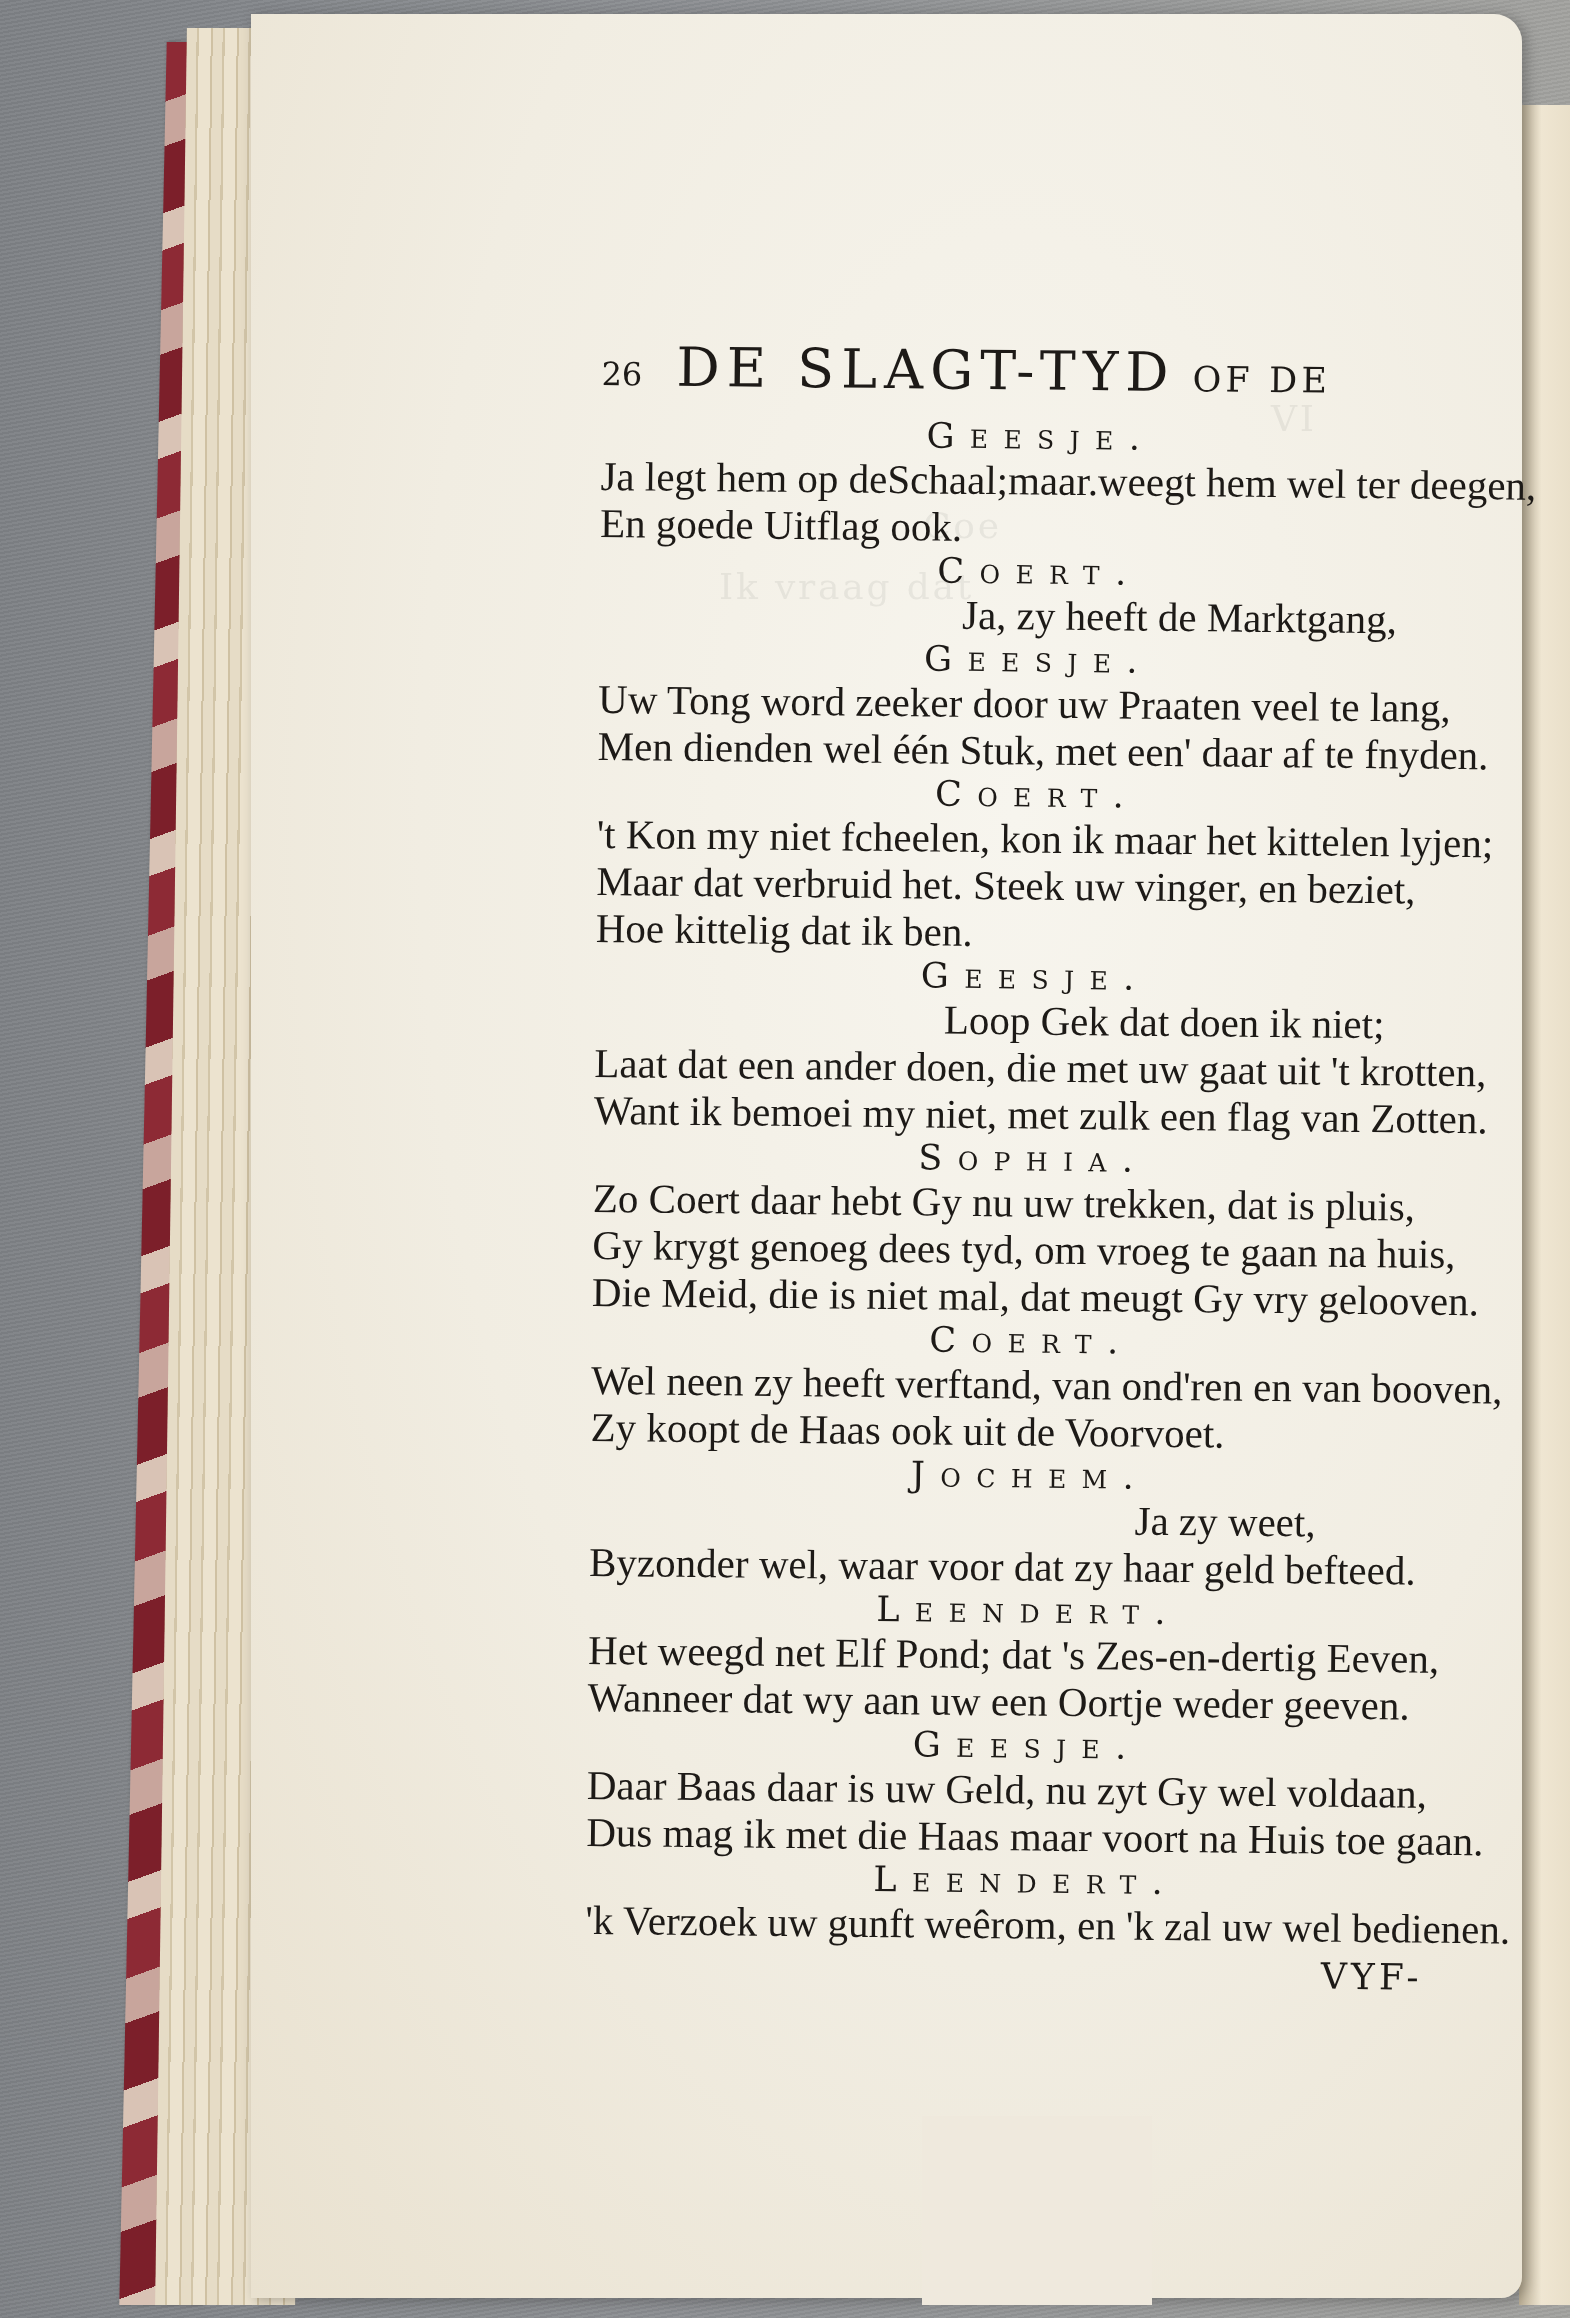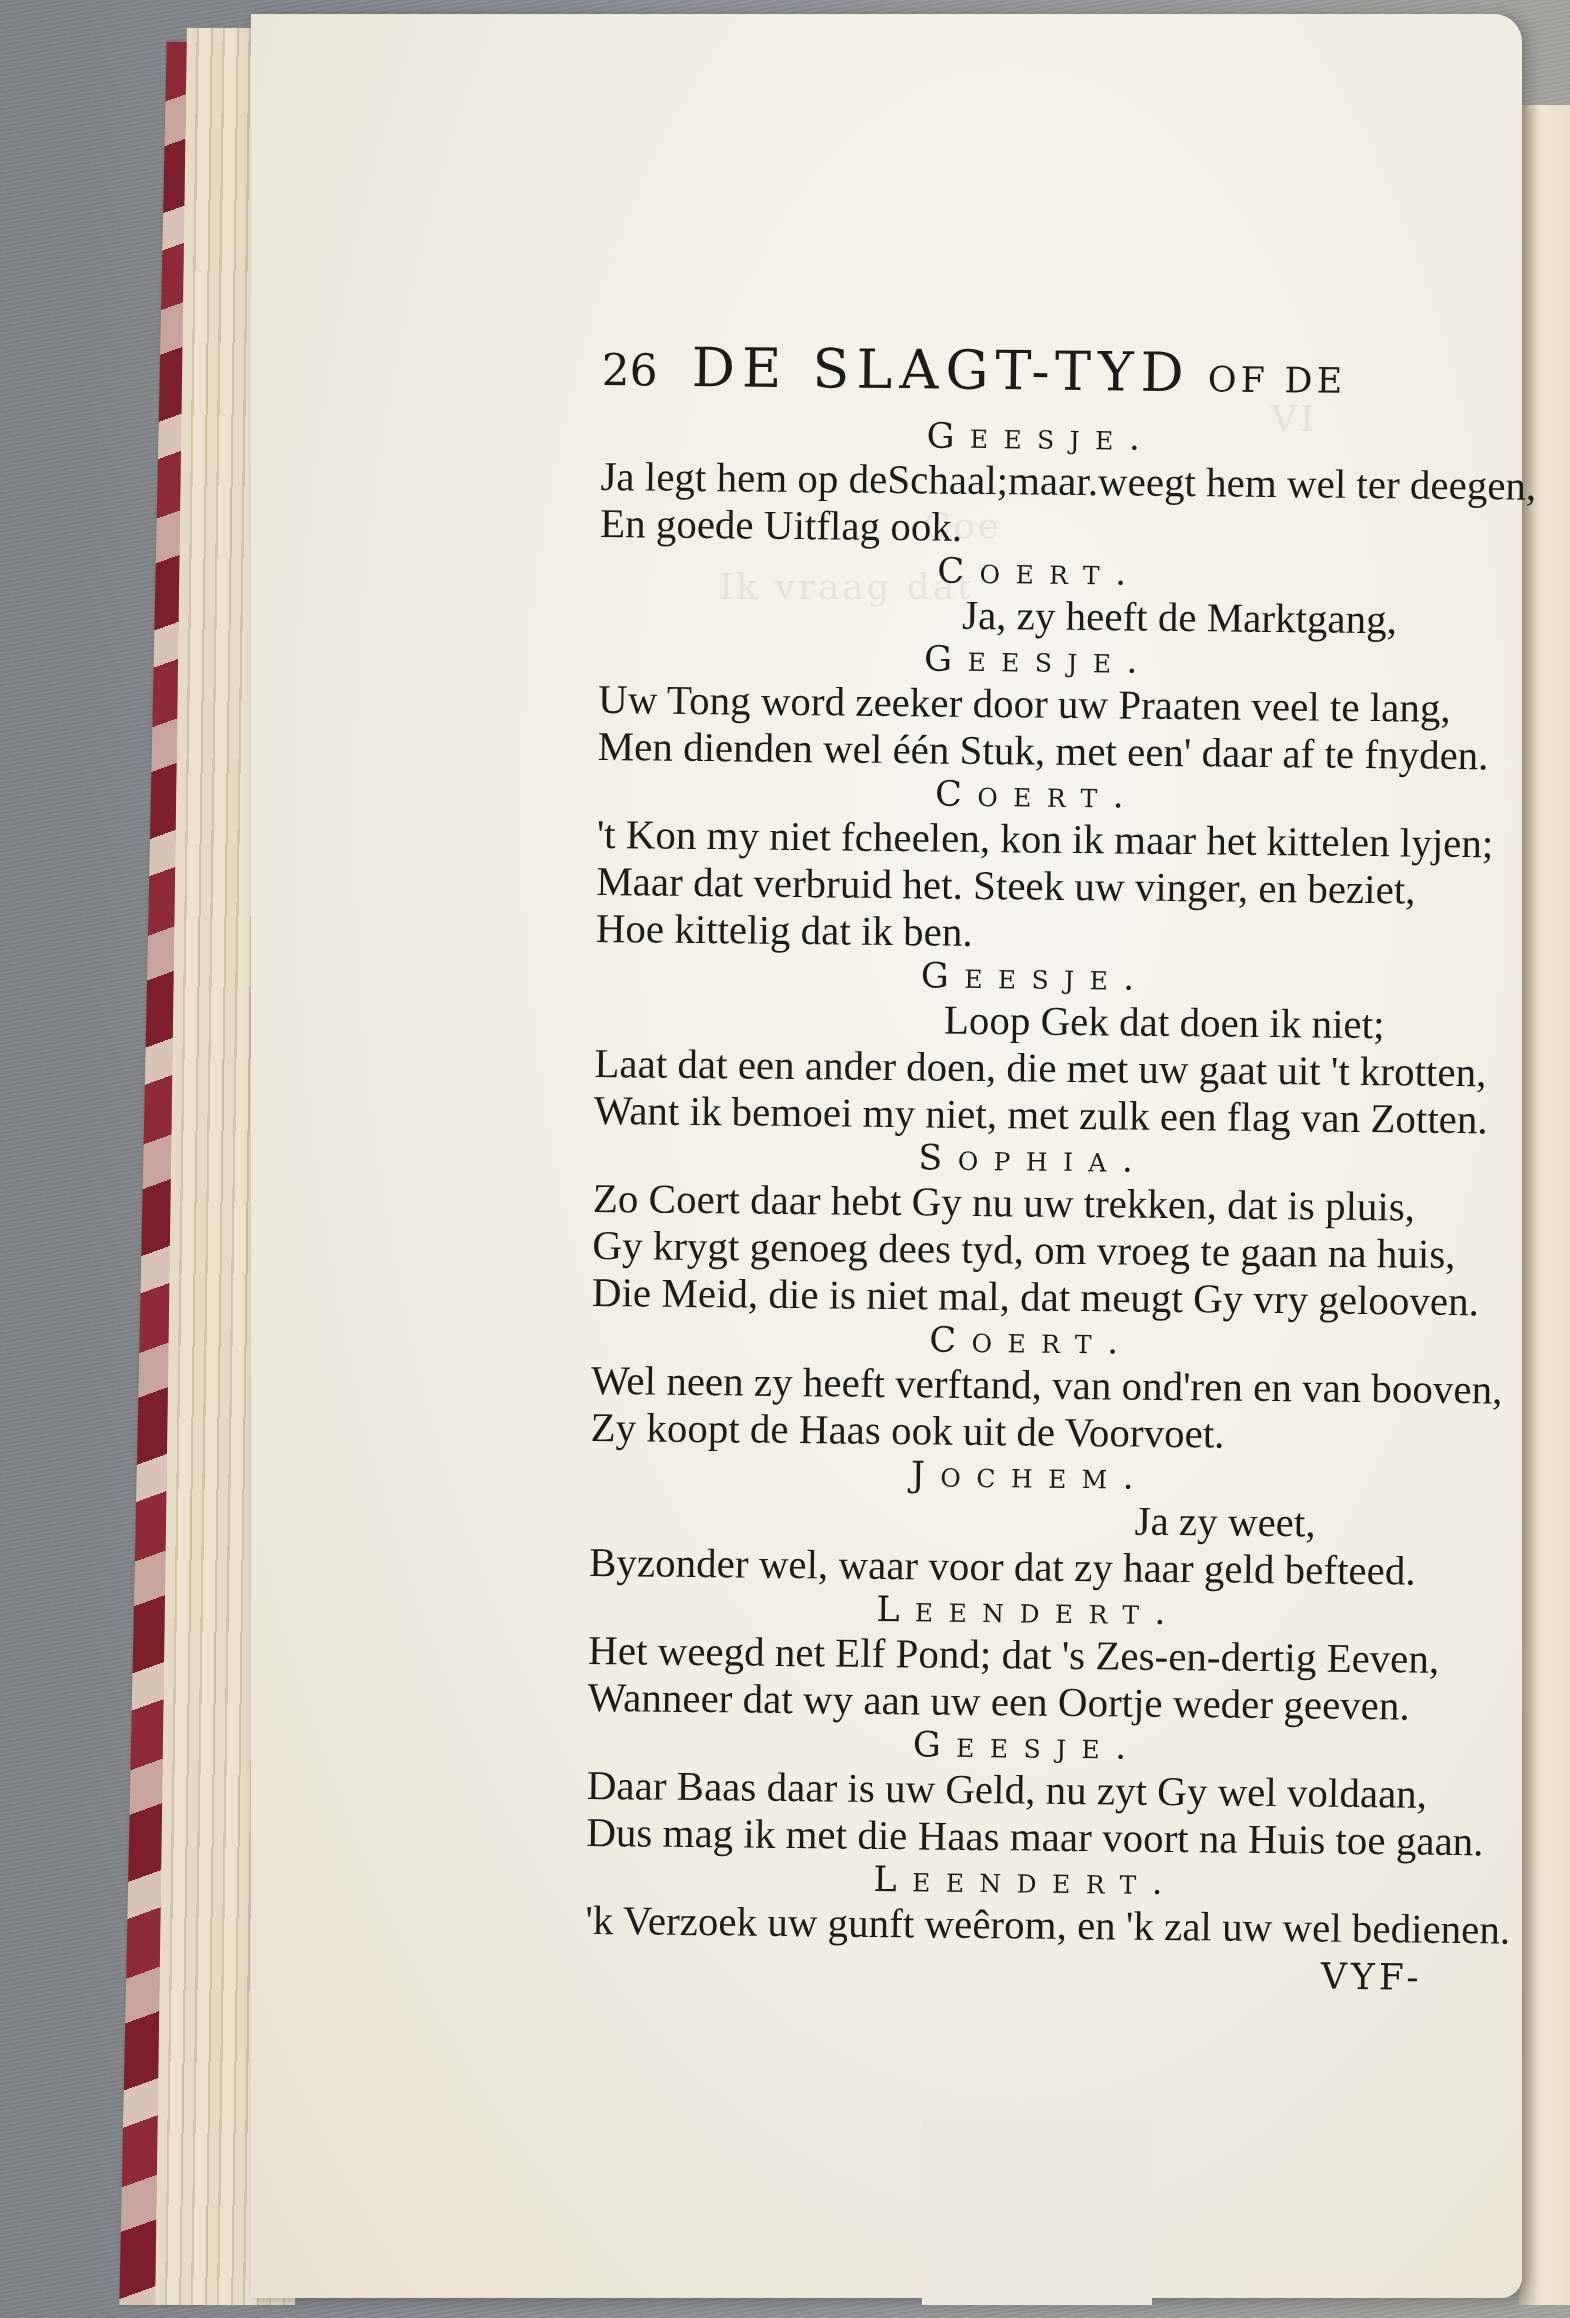--- a/index.html
+++ b/index.html
@@ -38,21 +38,21 @@
   }
   .bleed {
     position: absolute; color: rgba(60,60,60,0.08); font-size: 36px; letter-spacing: 2.8px;
   }
   .text-block {
     position: absolute; left: 602px; top: 335px; width: 852px;
     color: #1d1a17;
     transform: rotate(0.6deg); transform-origin: left top;
   }
   .running-head { display: flex; align-items: baseline; height: 77px; }
-  .page-number { font-size: 44px; margin-right: 34px; }
+  .page-number { font-size: 32px; margin-right: 34px; }
   .head-title { font-size: 54px; letter-spacing: 7px; }
   .head-small { font-size: 35px; letter-spacing: 4.2px; margin-left: 17px; }
 
   .speaker {
     text-align: center; font-size: 35px; letter-spacing: 15.4px; line-height: 41px;
     font-variant: small-caps; padding-left: 28px;
   }
   .line { font-size: 41px; line-height: 47px; white-space: nowrap; font-family: "Liberation Serif", serif; }
   .line.indent-lg { padding-left: 363px; }
   .line.indent-xl { padding-left: 545px; }

